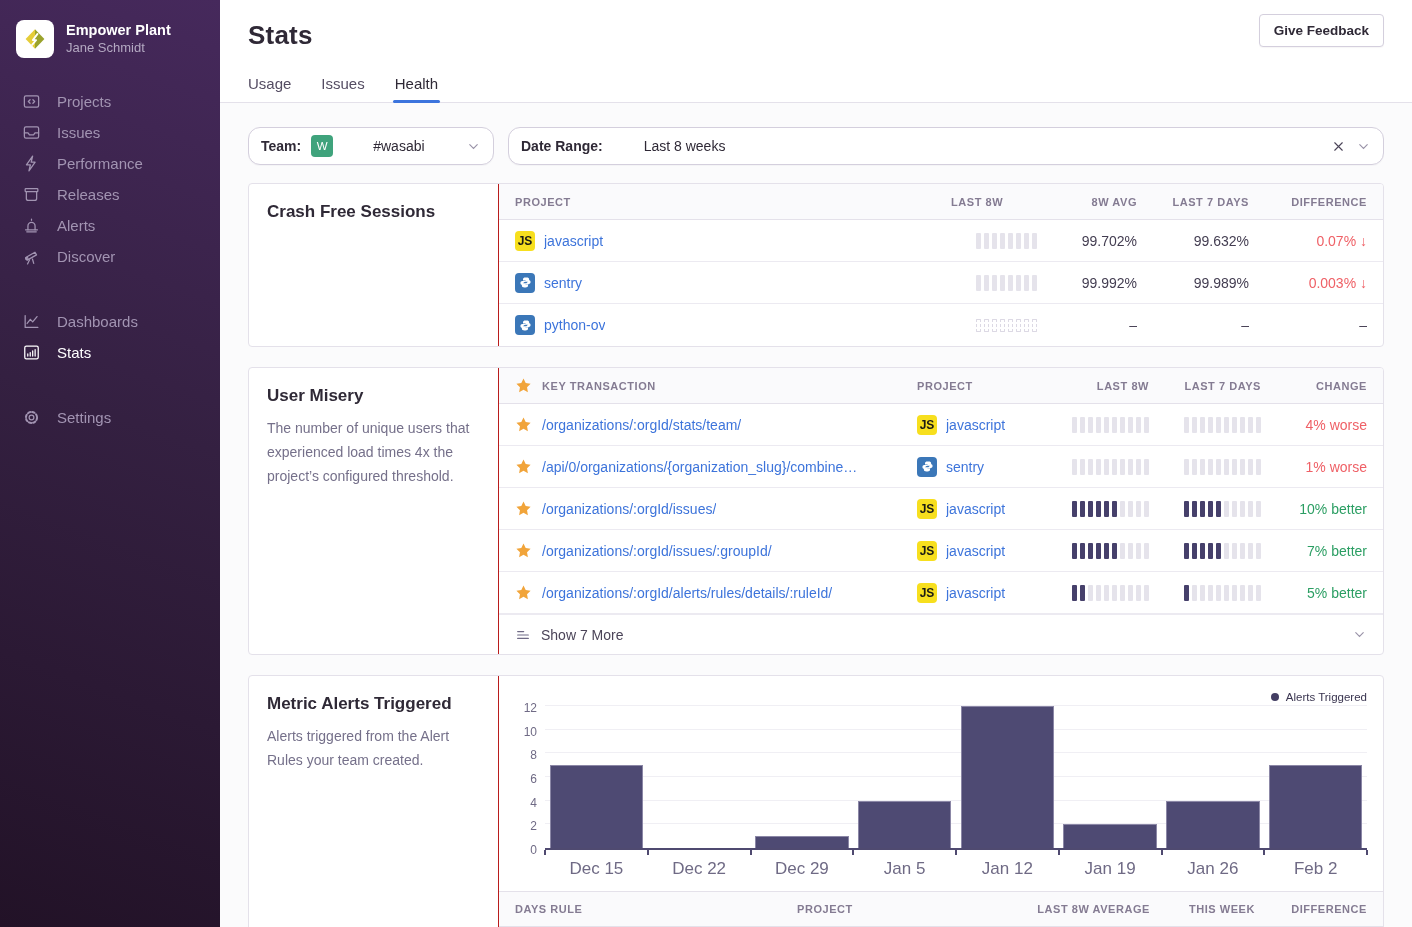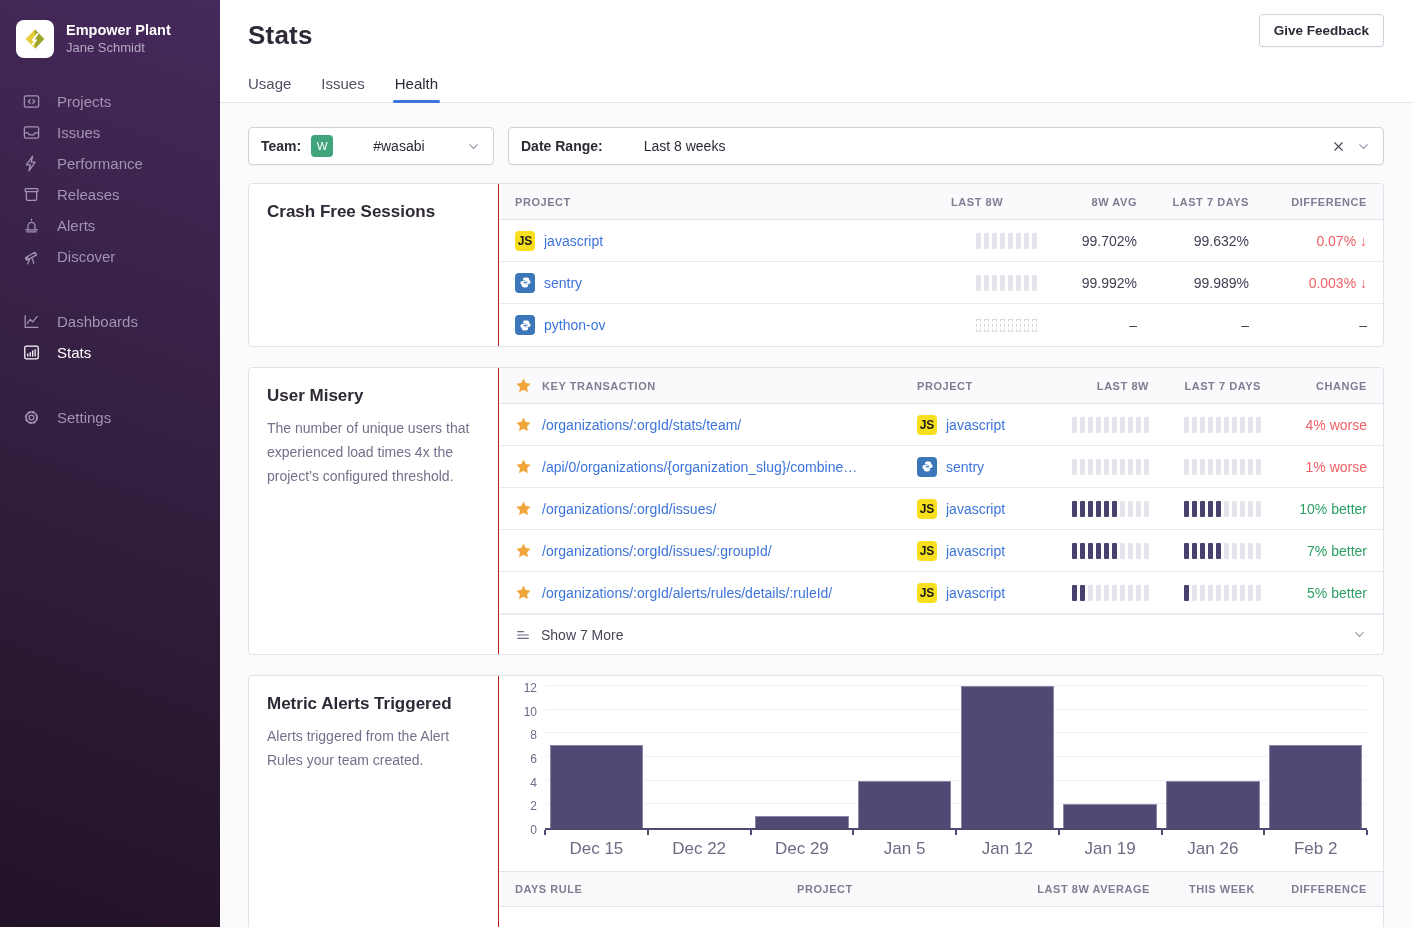--- a/index.html
+++ b/index.html
@@ -26,21 +26,21 @@
   .feedback-btn { position:absolute; top:14px; right:28px; background:#fff; border:1px solid #d4cfdd; border-radius:4px; padding:8px 14px; font-size:13.5px; font-weight:bold; color:#2f2936; cursor:pointer; box-shadow:0 1px 1px rgba(40,30,60,.04); font-family:inherit; }
   .tabs { display:flex; gap:30px; margin-top:24px; }
   .tab { font-size:15px; color:#554d63; padding-bottom:10px; cursor:pointer; position:relative; }
   .tab.active { color:#2f2936; }
   .tab.active::after { content:""; position:absolute; left:-2px; right:-2px; bottom:-1px; height:3px; border-radius:2px; background:#3c74dd; }
 
   .content { padding:24px 28px; }
 
   
   .filters { display:flex; gap:14px; margin-bottom:18px; }
-  .ctrl { background:#fff; border:1px solid #d4cfdd; border-radius:4px; height:38px; display:flex; align-items:center; padding:0 12px; box-shadow:0 1px 1px rgba(40,30,60,.03); cursor:pointer; }
+  .ctrl { background:#fff; border:1px solid #d4cfdd; border-radius:12px; height:38px; display:flex; align-items:center; padding:0 12px; box-shadow:0 1px 1px rgba(40,30,60,.03); cursor:pointer; }
   .ctrl-team { width:246px; }
   .ctrl-date { flex:1; }
   .ctrl-label { font-weight:bold; font-size:14px; color:#2f2936; margin-right:10px; }
   .team-badge { width:22px; height:22px; border-radius:4px; background:#3fa37c; color:#fff; font-size:11.5px; display:flex; align-items:center; justify-content:center; margin-right:9px; }
   .ctrl-value { font-size:14px; color:#2f2936;margin-left:31px; }
   .spacer { flex:1; }
   .icon-btn { color:#4b4458; display:flex; align-items:center; }
   .icon-btn svg, .chev svg { width:15px; height:15px; stroke:currentColor; fill:none; stroke-width:1.8; stroke-linecap:round; }
   .chev { color:#9a93a8; display:flex; align-items:center; margin-left:10px; }
 
@@ -589,20 +589,24 @@
           </div>
       </div>
 
       <div class="panel" style="height:330px; margin-bottom:0;">
         <div class="panel-desc">
           <div class="panel-title">Metric Alerts Triggered</div>
           <div class="panel-text">Alerts triggered from the Alert Rules your team created.</div>
         </div>
         <div class="panel-body">
           <div class="chart-wrap">
+            <div class="legend">
+              <span class="legend-dot"></span>
+              <span class="legend-label">Alerts Triggered</span>
+            </div>
             <div class="plot-row">
               <div class="ygutter" id="ygutter">
                   <div class="ylab" style="bottom: 0px;">0</div>
                   <div class="ylab" style="bottom: 23.6667px;">2</div>
                   <div class="ylab" style="bottom: 47.3333px;">4</div>
                   <div class="ylab" style="bottom: 71px;">6</div>
                   <div class="ylab" style="bottom: 94.6667px;">8</div>
                   <div class="ylab" style="bottom: 118.333px;">10</div>
                   <div class="ylab" style="bottom: 142px;">12</div>
                 </div>

